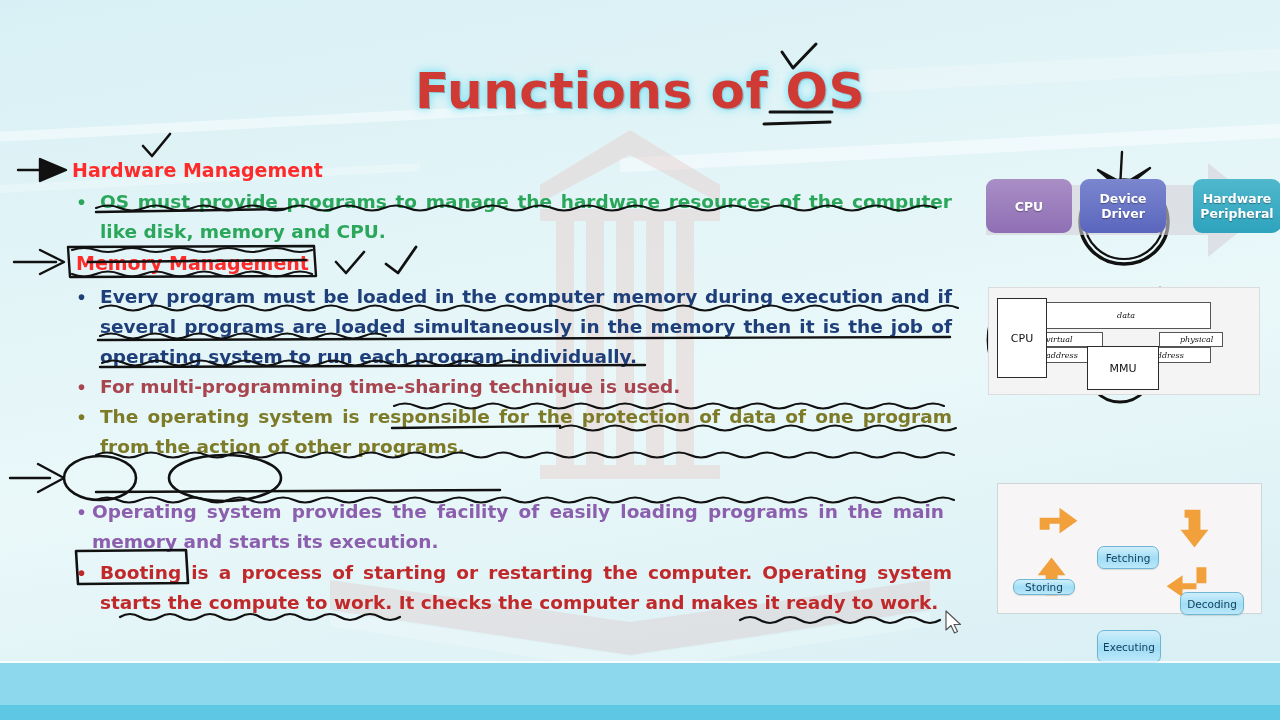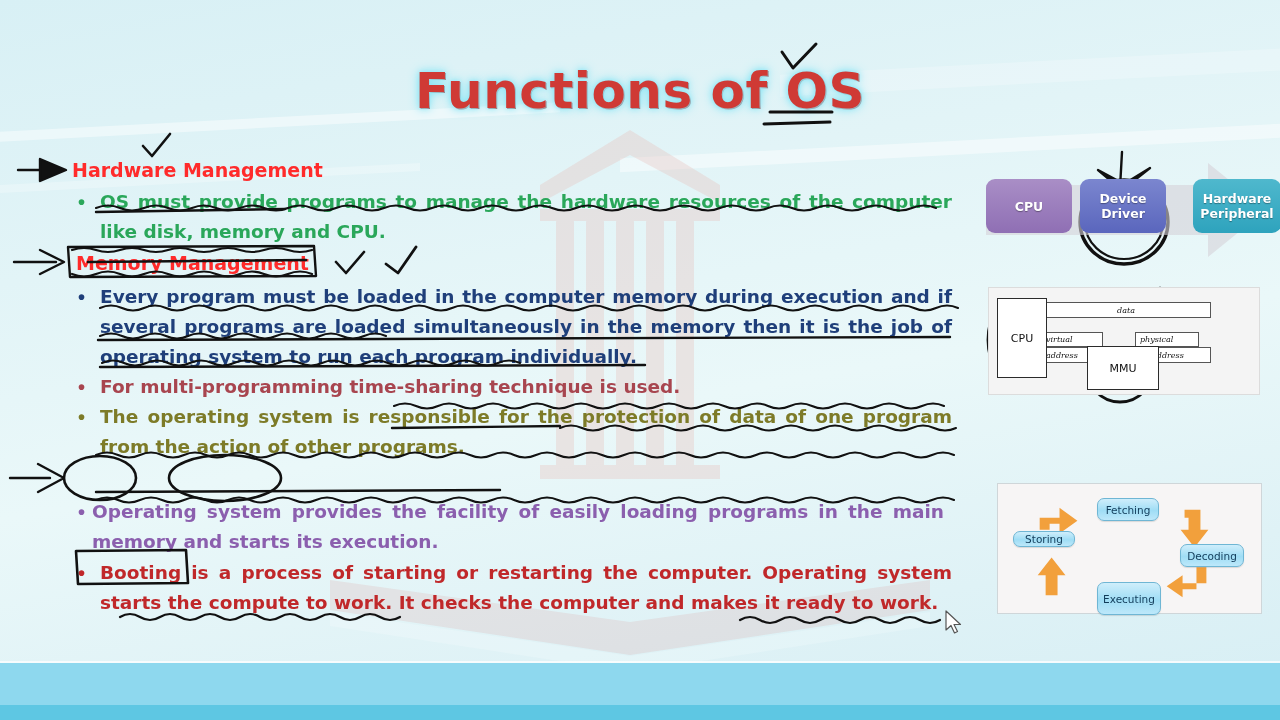--- a/index.html
+++ b/index.html
@@ -114,20 +114,21 @@
 
   
   #fig3 { left:997px; top:483px; width:265px; height:131px; background:#f7f5f5; border:1px solid #cfd6d9; }
   .cyc-box {
     position:absolute; border-radius:7px;
     background:linear-gradient(180deg,#cfeefb 0%,#9fddf5 55%,#bde8fa 100%);
     border:1px solid #6fb6d4;
     font-family:"DejaVu Sans", sans-serif; font-size:10.5px; color:#123c5a;
     display:flex; align-items:center; justify-content:center;
     box-shadow:0 1px 1px rgba(0,0,0,.12);
+    margin-top:48px;
   }
 
   
   #cursor { position:absolute; left:944px; top:610px; width:20px; height:26px; }
 </style>
 </head>
 <body>
 
 <div id="slide">
 
@@ -265,24 +266,24 @@
     <svg viewBox="0 0 292 110" style="position:absolute;inset:0;">
       <path d="M6 30 L228 30 L228 8 L286 55 L228 102 L228 80 L6 80 Z" fill="#d5d2d8" opacity=".6"></path>
     </svg>
     <div class="dd-box" id="box-cpu">CPU</div>
     <div class="dd-box" id="box-dd">Device Driver</div>
     <div class="dd-box" id="box-hp">Hardware Peripheral</div>
   </div>
 
   <div class="fig" id="fig2">
 
-    <div class="mmu-bar" style="left:52px; top:14px; width:170px; height:16px;">data</div>
+    <div class="mmu-bar" style="left:52px; top:14px; width:170px; height:27px;">data</div>
     <div class="mmu-bar" style="left:52px; top:44px; width:62px; height:15px; justify-content:flex-start; padding-left:4px;">virtual</div>
     <div class="mmu-bar" style="left:52px; top:59px; width:62px; height:16px; justify-content:flex-start; padding-left:4px;">address</div>
-    <div class="mmu-bar" style="left:146px; top:44px; width:64px; height:15px; justify-content:flex-start; padding-left:4px;">physical</div>
+    <div class="mmu-bar" style="left:170px; top:44px; width:64px; height:15px; justify-content:flex-start; padding-left:20px;">physical</div>
     <div class="mmu-bar" style="left:158px; top:59px; width:64px; height:16px; justify-content:flex-start; padding-left:4px;">address</div>
 
     <div class="mmu-box" style="left:8px; top:10px; width:50px; height:80px;">CPU</div>
     <div class="mmu-box" style="left:98px; top:58px; width:72px; height:44px;">MMU</div>
   </div>
 
   <div class="fig" id="fig3">
     <svg viewBox="0 0 265 131" style="position:absolute;inset:0;">
       <g fill="#f2a03c">
 

